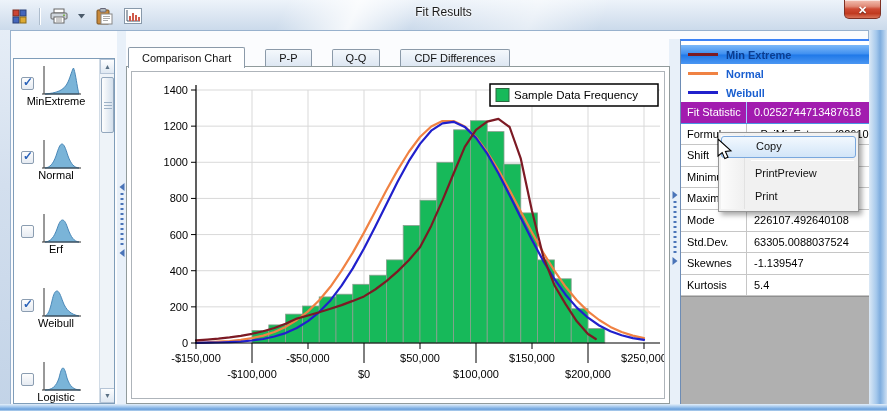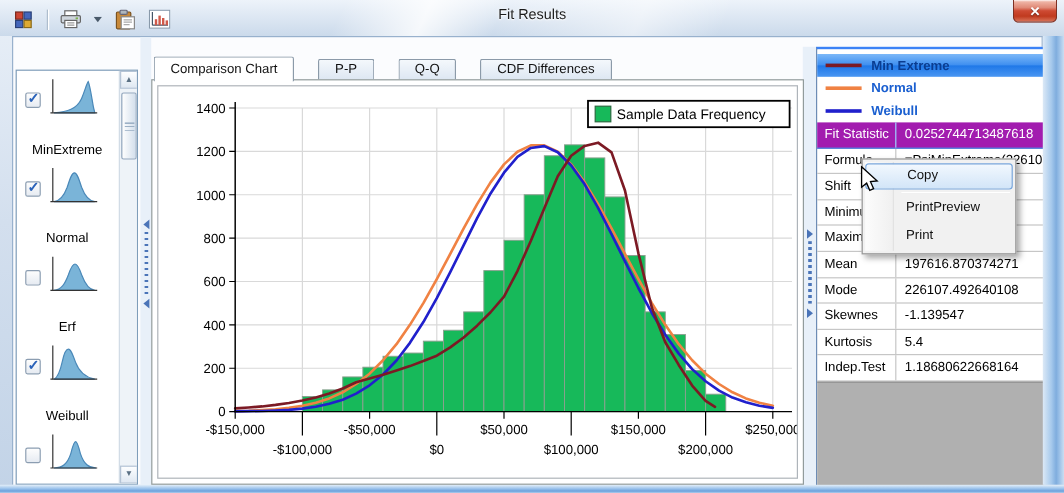--- a/index.html
+++ b/index.html
@@ -31,21 +31,21 @@
   .edge-bottom{position:absolute;left:0;top:404px;width:887px;height:7px;
     background:linear-gradient(180deg,#e4eff9 0%,#9cc3ec 45%,#6aa0dc 75%,#b7d3ee 100%);}
   
   .listbox{position:absolute;left:2px;top:27px;width:102px;height:346px;background:#fff;
     border:1px solid #7f9db9;overflow:hidden;}
   .dist-item{position:absolute;left:0;width:84px;height:74px;}
   .cb{position:absolute;left:7px;top:14px;width:13px;height:13px;border:1px solid #8b9db1;border-radius:2px;
     background:linear-gradient(180deg,#fdfdfd,#e6ebf2);}
   .cb .mark{position:absolute;left:1px;top:-3px;font-size:12px;font-weight:bold;color:#2a62b9;}
   .thumb{position:absolute;left:24px;top:1px;}
-  .dist-label{position:absolute;left:0;top:56px;width:100%;text-align:center;font-size:11px;color:#000;}
+  .dist-label{position:absolute;left:0;top:32px;width:100%;text-align:center;font-size:11px;color:#000;}
   .sb{position:absolute;right:0;top:0;width:15px;height:100%;background:#eef3f8;border-left:1px solid #d2dce6;}
   .sb-btn{position:absolute;left:0;width:15px;height:15px;border:1px solid #b5c4d6;
     background:linear-gradient(180deg,#fdfeff,#dfe8f2);color:#5a7084;font-size:7px;text-align:center;line-height:13px;}
   .sb-thumb{position:absolute;left:1px;top:18px;width:13px;height:56px;border:1px solid #93a7bd;border-radius:2px;
     background:linear-gradient(90deg,#fefefe,#d3dfec);}
   .sb-grip{position:absolute;left:2px;top:24px;width:8px;height:7px;
     background:repeating-linear-gradient(180deg,#9db1c6 0,#9db1c6 1px,transparent 1px,transparent 3px);}
   
   .splitter{position:absolute;background:#e8f0f9;}
   .sp-dots{position:absolute;left:50%;transform:translateX(-50%);width:3px;height:52px;
@@ -72,21 +72,21 @@
   .lr.sel .lt{color:#0a3d91;}
   .sr{height:21.6px;display:flex;flex:none;border-bottom:1px solid #c6c6c6;font-size:11px;}
   .sr .k{width:66px;flex:none;border-right:1px solid #c6c6c6;padding:4px 0 0 6px;color:#000;
     white-space:nowrap;overflow:hidden;}
   .sr .v{flex:1;padding:4px 0 0 7px;white-space:nowrap;overflow:hidden;color:#000;}
   .sr.sel{background:#a21caf;border-bottom-color:#4896e4;}
   .sr.sel .k{color:#fff;border-right-color:#9fd0ff;}
   .sr.sel .v{color:#fff;}
   .rfill{flex:1;background:#b0b0b0;border-top:1px solid #8f8f8f;}
   
-  .cmenu{position:absolute;left:718px;top:132px;width:129px;background:#f1f1f1;
+  .cmenu{position:absolute;left:718px;top:132px;width:141px;background:#f1f1f1;
     border:1px solid #979797;box-shadow:3px 3px 5px rgba(0,0,0,.35);z-index:50;padding:2px;}
   .cmenu .gutter{position:absolute;left:2px;top:2px;bottom:2px;width:24px;
     background:linear-gradient(90deg,#fcfcfc,#f0f0f0);border-right:1px solid #e2e2e2;}
   .mi{position:relative;height:22px;line-height:21px;font-size:11px;color:#111;padding-left:34px;margin:1px 0;}
   .mi.hot{background:linear-gradient(180deg,#f2f8fe,#d2e5f8);border:1px solid #79a7dd;border-radius:3px;
     height:22px;line-height:19px;}
   .msep{height:1px;background:#e0e0e0;border-bottom:1px solid #fff;margin:2px 2px 2px 30px;}
   .cursor{position:absolute;left:716px;top:138px;z-index:60;}
   svg text{font-family:"Liberation Sans",sans-serif;}
 </style>
@@ -348,38 +348,34 @@
         </div>
         <div class="sr ">
         <div class="k">Minimum</div>
         <div class="v"></div>
         </div>
         <div class="sr ">
         <div class="k">Maximum</div>
         <div class="v"></div>
         </div>
         <div class="sr ">
-        <div class="k">Mean</div>
-        <div class="v">197616.870374271</div>
-        </div>
-        <div class="sr ">
         <div class="k">Mode</div>
         <div class="v">226107.492640108</div>
         </div>
         <div class="sr ">
+        <div class="k">Std.Dev.</div>
+        <div class="v">63305.0088037524</div>
+        </div>
+        <div class="sr ">
         <div class="k">Skewnes</div>
         <div class="v">-1.139547</div>
         </div>
         <div class="sr ">
         <div class="k">Kurtosis</div>
         <div class="v">5.4</div>
-        </div>
-        <div class="sr ">
-        <div class="k">Indep.Test</div>
-        <div class="v">1.18680622668164</div>
         </div>
         <div class="rfill"></div>
       </div>
   </div>
 
   <div class="edge-right"></div>
   <div class="edge-bottom"></div>
 
   <div class="cmenu" id="ctxMenu">
     <div class="gutter"></div>

